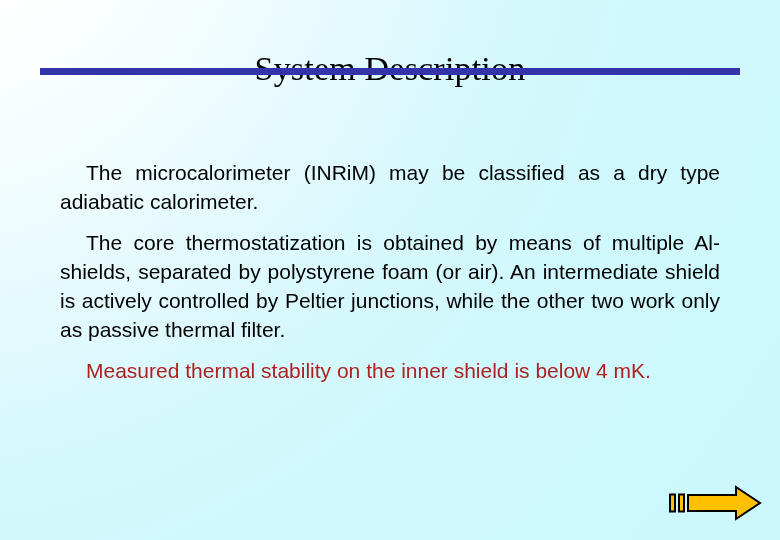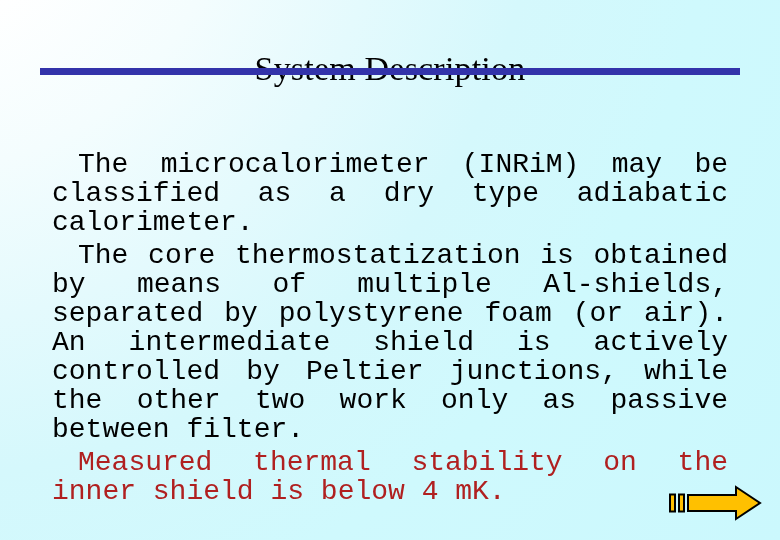--- a/index.html
+++ b/index.html
@@ -53,27 +53,27 @@
   }
 
   
   #body-block {
     position: absolute;
     left: 48px;
     top: 146px;
     width: 684px;
   }
   .para {
-    font-family: Liberation Mono, monospace;
-    font-size: 28px;
+    font-family: Liberation Sans, sans-serif;
+    font-size: 21px;
     line-height: 29px;
     color: #000000;
     text-align: justify;
     text-justify: inter-word;
-    margin: 4px;
+    margin: 12px;
   }
   .para.indented {
     text-indent: 26px;
   }
   .para.lastline-natural {
     text-align-last: left;
   }
   .para.red {
     color: #B02020;
   }
@@ -96,21 +96,21 @@
 <div id="slide">
 
   <div id="title-block">
     <h1 id="slide-title">System Description</h1>
   </div>
 
   <div id="title-rule"></div>
 
   <div id="body-block">
     <p class="para indented lastline-natural">The microcalorimeter (INRiM) may be classified as a dry type adiabatic calorimeter.</p>
-    <p class="para indented lastline-natural">The core thermostatization is  obtained by means of  multiple Al-shields, separated by polystyrene foam (or air). An intermediate shield is actively controlled by Peltier junctions, while the other two work only as passive between filter.</p>
+    <p class="para indented lastline-natural">The core thermostatization is  obtained by means of  multiple Al-shields, separated by polystyrene foam (or air). An intermediate shield is actively controlled by Peltier junctions, while the other two work only as passive thermal filter.</p>
     <p class="para indented red lastline-natural">Measured thermal stability on the inner shield is below 4 mK.</p>
   </div>
 
   <div id="nav-arrow">
     <svg width="96" height="38" viewBox="0 0 96 38" xmlns="http://www.w3.org/2000/svg">
       <rect x="2" y="10.5" width="5" height="17" fill="#FFC000" stroke="#000000" stroke-width="2"></rect>
       <rect x="11" y="10.5" width="5" height="17" fill="#FFC000" stroke="#000000" stroke-width="2"></rect>
       <path d="M 20 11 L 68 11 L 68 3 L 92 19 L 68 35 L 68 27 L 20 27 Z" fill="#FFC000" stroke="#000000" stroke-width="2" stroke-linejoin="miter"></path>
     </svg>
   </div>

